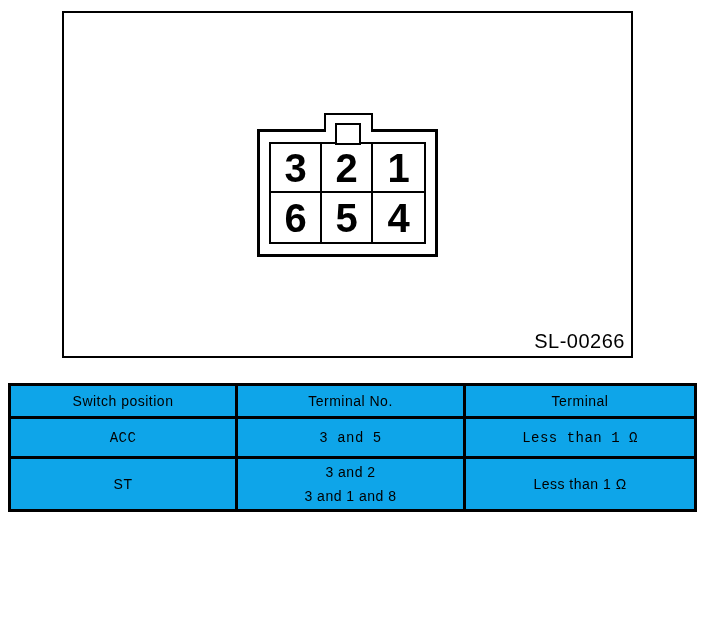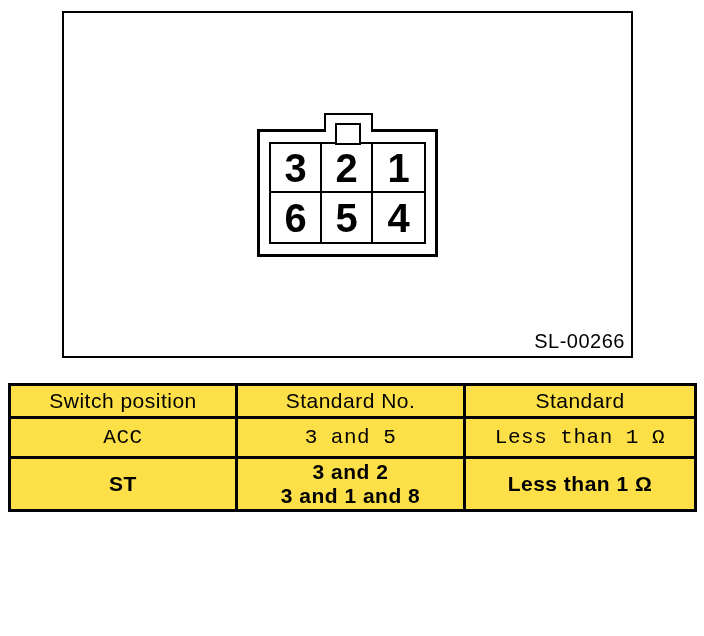--- a/index.html
+++ b/index.html
@@ -98,30 +98,30 @@
     top: 383px;
     width: 686px;
     border-collapse: collapse;
     table-layout: fixed;
     border: 3px solid #000;
   }
   .spec-table td {
     border: 3px solid #000;
     text-align: center;
     vertical-align: middle;
-    font-size: 21px;
+    font-size: 14px;
     letter-spacing: 0.5px;
     padding: 0;
-    background: #fde047;
+    background: #0ea5e9;
   }
   .row-header   { height: 33px; }
   .row-lock     { height: 37px; }
   .row-acc      { height: 40px; font-family: Liberation Mono, monospace; }
   .row-on       { height: 68px; }
-  .row-st       { height: 53px; font-weight: bold; }
+  .row-st       { height: 53px; }
   .cell-line { line-height: 24px; }
 </style>
 </head>
 <body>
 
 <div class="figure-panel">
   <div class="latch-outer"></div>
   <div class="latch-inner"></div>
   <div class="connector-body">
     <div class="terminal-grid">
@@ -138,22 +138,22 @@
 
 <table class="spec-table">
   <colgroup>
     <col style="width:227px">
     <col style="width:228px">
     <col style="width:231px">
   </colgroup>
   <tbody>
       <tr class="row-header">
     <td>Switch position</td>
-    <td>Standard No.</td>
-    <td>Standard</td>
+    <td>Terminal No.</td>
+    <td>Terminal</td>
   </tr>
   <tr class="row-acc">
     <td>ACC</td>
     <td>3 and 5</td>
     <td>Less than 1 Ω</td>
   </tr>
   <tr class="row-st">
     <td>ST</td>
     <td>
       <div class="cell-line">3 and 2</div>

